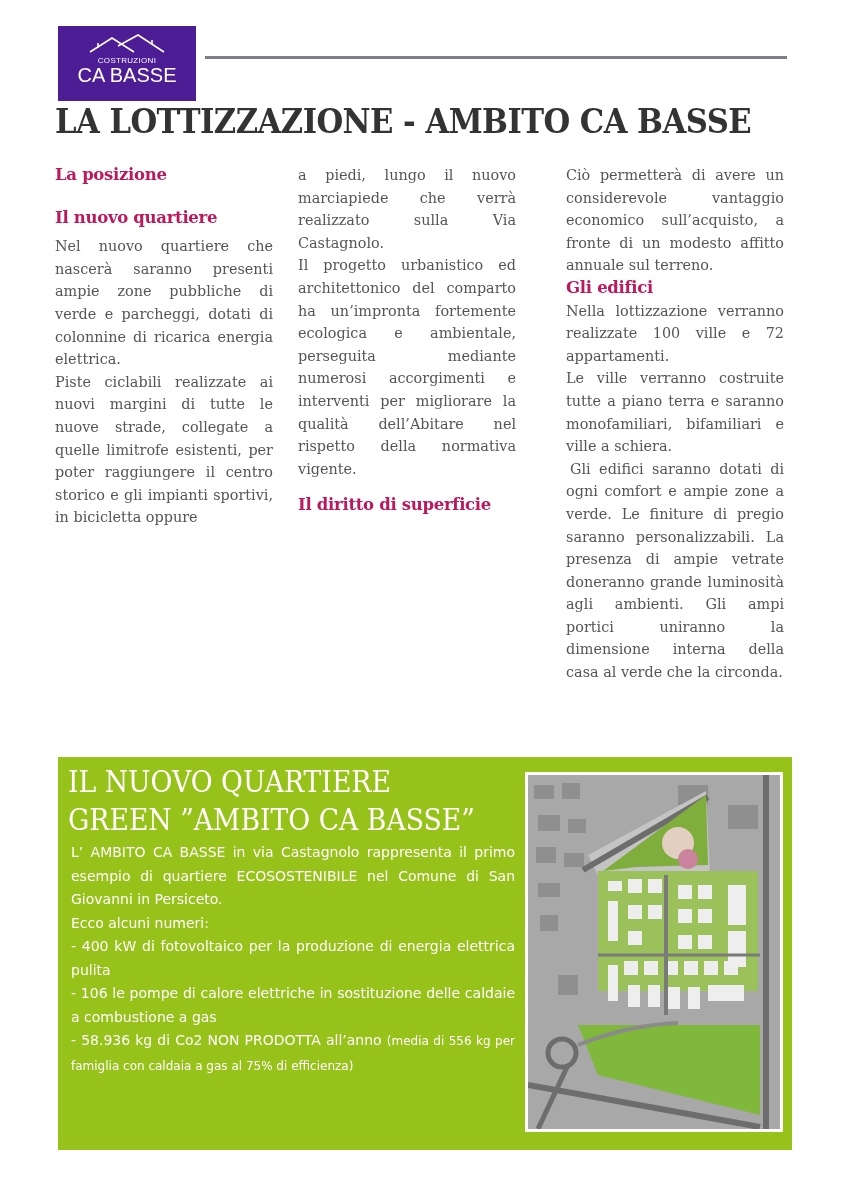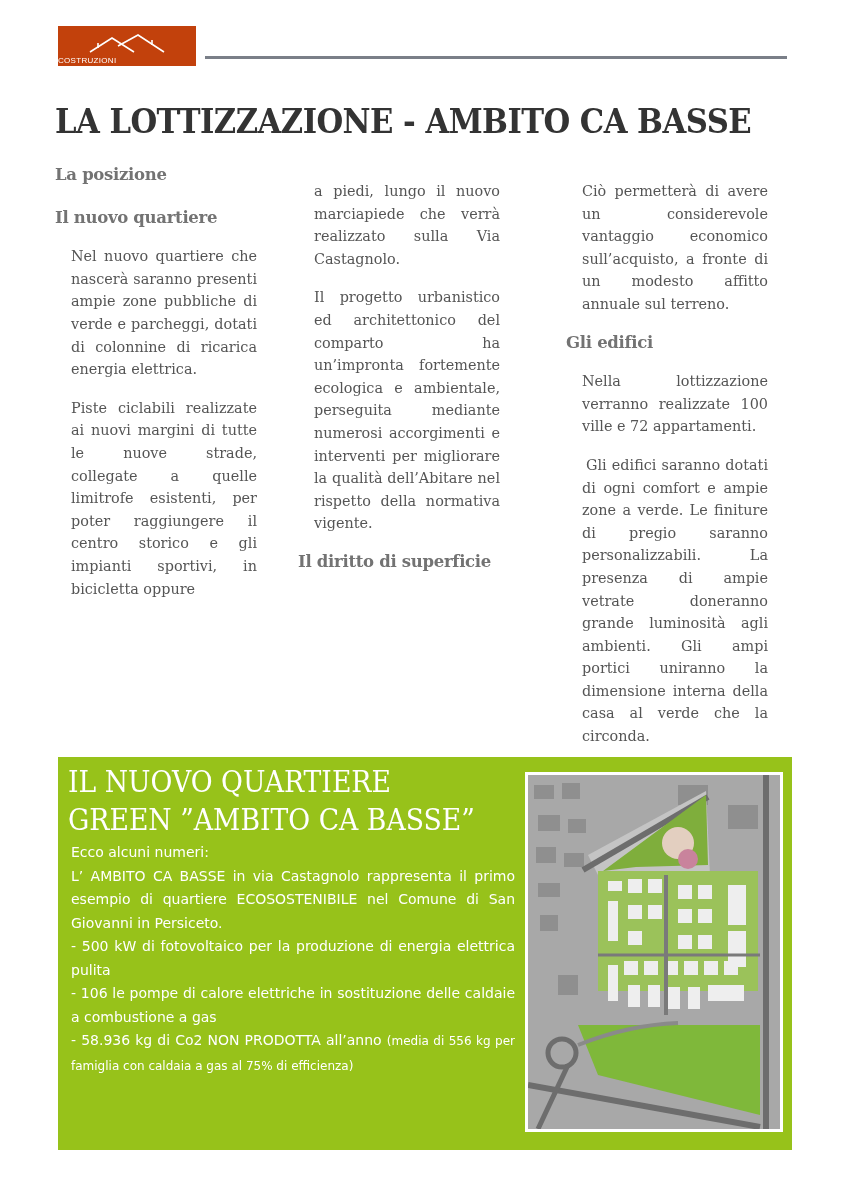--- a/index.html
+++ b/index.html
@@ -1,25 +1,25 @@
 <!DOCTYPE html>
 <html><head>
 <meta charset="utf-8">
 <style>
   html, body { margin: 0; padding: 0; background: #ffffff; }
   body { width: 848px; height: 1200px; position: relative; overflow: hidden; font-family: "DejaVu Serif", serif; }
-  .logo { position: absolute; left: 58px; top: 26px; width: 138px; height: 40px; background: #c2410c; color: #fff; text-align: left; }
+  .logo { position: absolute; left: 58px; top: 26px; width: 138px; height: 75px; background: #4c1d95; color: #fff; text-align: center; }
   .logo svg { position: absolute; left: 30px; top: 6px; }
   .logo .l1 { position: absolute; left: 0; right: 0; top: 30px; font-family: "Liberation Sans", sans-serif; font-size: 8px; letter-spacing: 0.3px; }
-  .logo .l2 { position: absolute; left: 0; right: 0; top: 38px; font-family: "Liberation Sans", sans-serif; font-size: 17px; }
+  .logo .l2 { position: absolute; left: 0; right: 0; top: 38px; font-family: "Liberation Sans", sans-serif; font-size: 20px; }
   .topline { position: absolute; left: 205px; top: 56px; width: 582px; height: 3px; background: #7a7f88; }
   .title { position: absolute; left: 55px; top: 102px; font-family: "DejaVu Serif", serif; font-weight: bold; font-size: 33px; color: #333; letter-spacing: -0.6px; white-space: nowrap; transform: scaleX(0.93); transform-origin: left top; }
   .col { position: absolute; width: 218px; color: #555; font-size: 14.4px; line-height: 22.6px; text-align: justify; }
-  .col h3 { margin: 0; font-family: "DejaVu Serif", serif; font-weight: bold; font-size: 16.5px; color: #737373; letter-spacing: -0.3px; }
-  .col p { margin: 16px; }
+  .col h3 { margin: 0; font-family: "DejaVu Serif", serif; font-weight: bold; font-size: 16.5px; color: #be185d; letter-spacing: -0.3px; }
+  .col p { margin: 0; }
   .green { position: absolute; left: 58px; top: 757px; width: 734px; height: 393px; background: #97c21a; }
   .green h2 { position: absolute; left: 10px; top: 6px; margin: 0; font-family: "DejaVu Serif", serif; font-weight: normal; font-size: 29px; line-height: 38px; color: #fff; white-space: nowrap; transform: scaleX(0.92); transform-origin: left top; }
   .green .body { position: absolute; left: 13px; top: 84px; width: 444px; font-family: "DejaVu Sans", sans-serif; font-size: 14px; line-height: 23.5px; color: #fff; text-align: justify; }
   .green .body p { margin: 0; }
   .green .small { font-size: 12px; }
   .plan { position: absolute; left: 467px; top: 15px; width: 258px; height: 360px; background: #fff; }
   .plan svg { position: absolute; left: 3px; top: 3px; }
 </style>
 </head>
 <body>
@@ -48,32 +48,33 @@
 <div class="col" style="left:298px; top:164px;">
   <p>a piedi, lungo il nuovo marciapiede che verrà realizzato sulla Via Castagnolo.</p>
   <p>Il progetto urbanistico ed architettonico del comparto ha un’impronta fortemente ecologica e ambientale, perseguita mediante numerosi accorgimenti e interventi per migliorare la qualità dell’Abitare nel rispetto della normativa vigente.</p>
   <h3 style="margin-top:14px; margin-bottom:8px;">Il diritto di superficie</h3>
 </div>
 
 <div class="col" style="left:566px; top:164px;">
   <p>Ciò permetterà di avere un considerevole vantaggio economico sull’acquisto, a fronte di un modesto affitto annuale sul terreno.</p>
   <h3 style="margin-top:0;">Gli edifici</h3>
   <p>Nella lottizzazione verranno realizzate 100 ville e 72 appartamenti.</p>
+  <p>Le ville verranno costruite tutte a piano terra e saranno monofamiliari, bifamiliari e ville a schiera.</p>
   <p style="text-indent:4px;">Gli edifici saranno dotati di ogni comfort e ampie zone a verde. Le finiture di pregio saranno personalizzabili. La presenza di ampie vetrate doneranno grande luminosità agli ambienti. Gli ampi portici uniranno la dimensione interna della casa al verde che la circonda.</p>
 </div>
 
 <div class="green">
   <h2>
     <span>IL NUOVO QUARTIERE</span><br>
     <span>GREEN ”AMBITO CA BASSE”</span>
   </h2>
   <div class="body">
+    <p>L’ AMBITO CA BASSE in via Castagnolo rappresenta il primo esempio di quartiere ECOSOSTENIBILE nel Comune di San Giovanni in Persiceto.</p>
     <p>Ecco alcuni numeri:</p>
-    <p>L’ AMBITO CA BASSE in via Castagnolo rappresenta il primo esempio di quartiere ECOSOSTENIBILE nel Comune di San Giovanni in Persiceto.</p>
-    <p>- 500 kW di fotovoltaico per la produzione di energia elettrica pulita</p>
+    <p>- 400 kW di fotovoltaico per la produzione di energia elettrica pulita</p>
     <p>-  106 le pompe di calore elettriche  in sostituzione delle caldaie a combustione a gas</p>
     <p><span>- 58.936 kg di Co2 NON PRODOTTA all’anno </span><span class="small">(media di 556 kg per famiglia con caldaia a gas al 75% di efficienza)</span></p>
   </div>
   <div class="plan">
     <svg width="252" height="354" viewBox="0 0 252 354">
       <rect x="0" y="0" width="252" height="354" fill="#a8a8a8"></rect>
       <g fill="#8f8f8f">
         <rect x="6" y="10" width="20" height="14"></rect>
           <rect x="34" y="8" width="18" height="16"></rect>
           <rect x="10" y="40" width="22" height="16"></rect>

